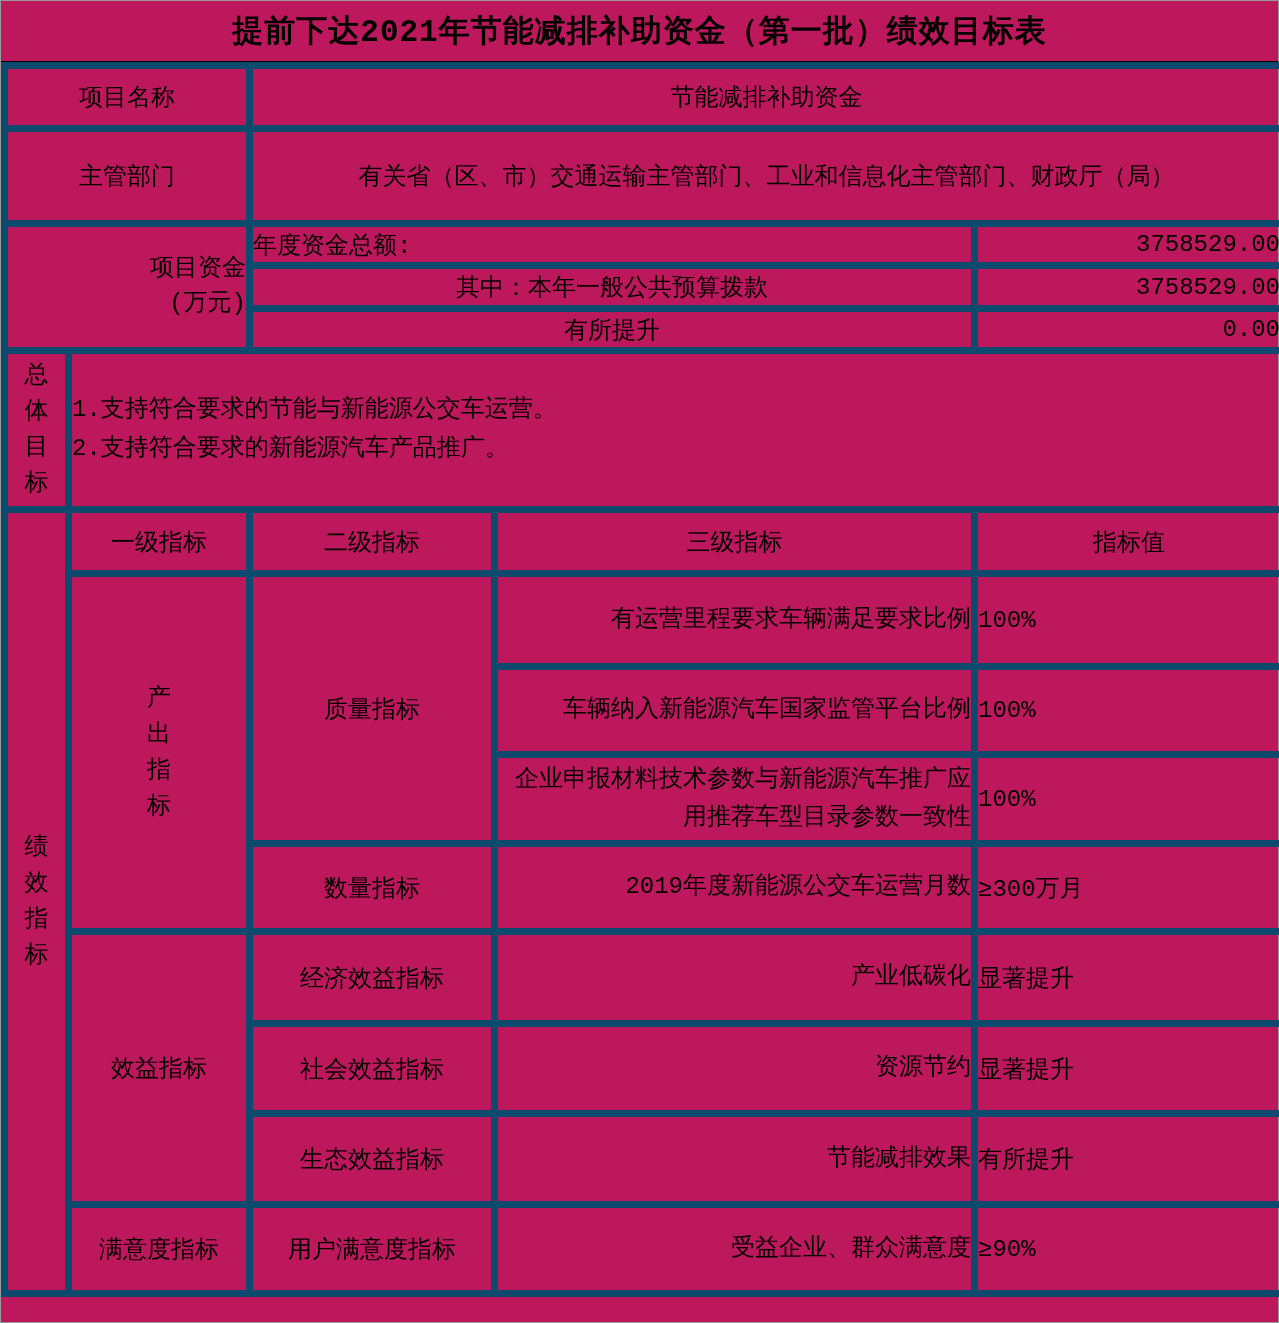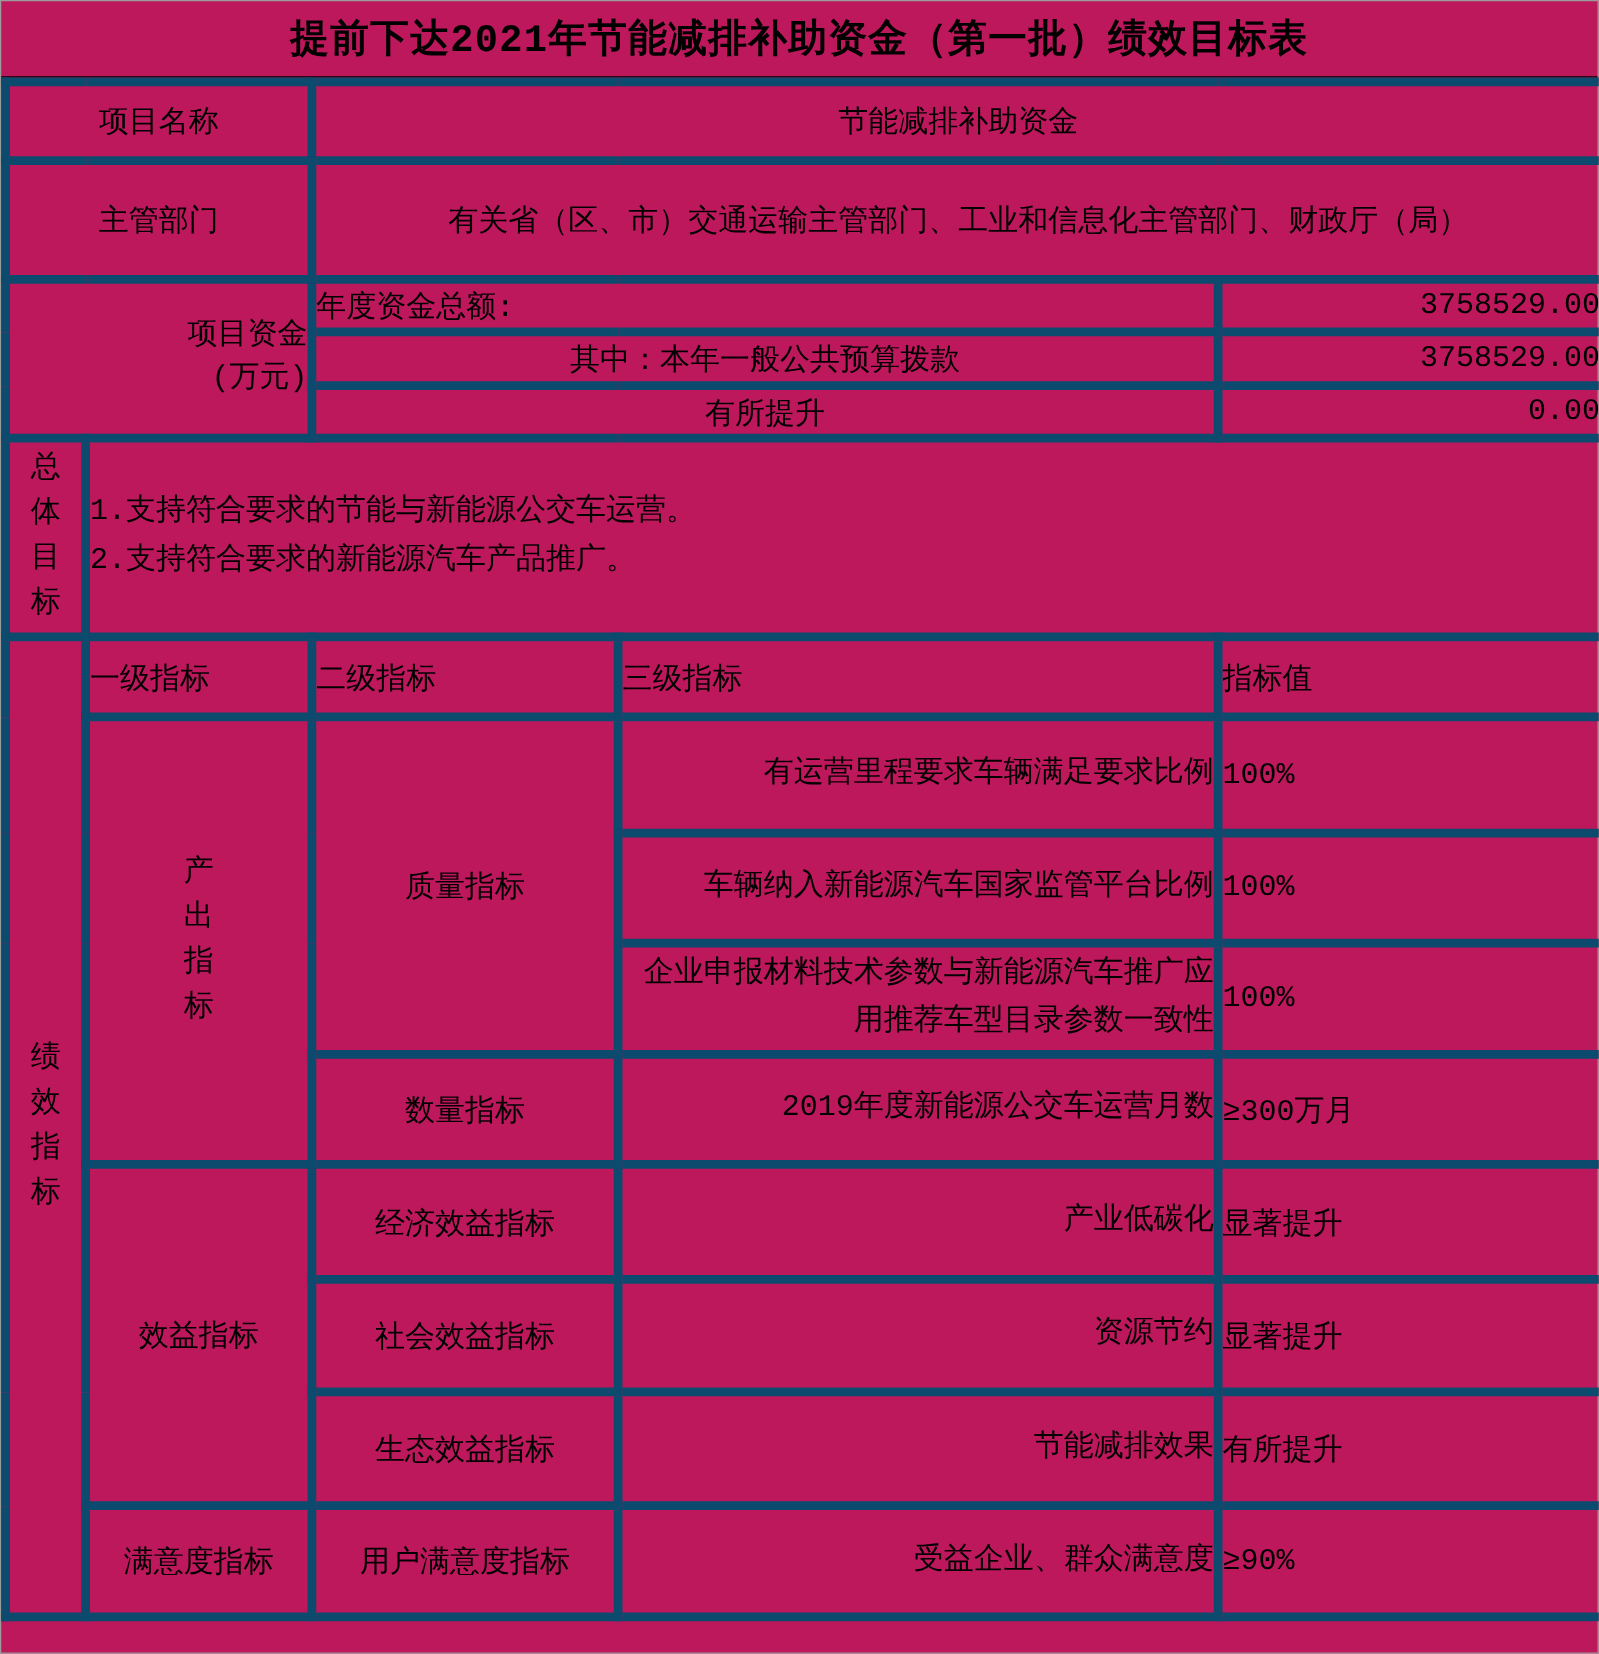--- a/index.html
+++ b/index.html
@@ -28,21 +28,21 @@
   .r-zgbm td { border-top-width:1px;margin-left:32px; }
   .fund-label div { text-align:right; line-height:1.45; }
   .lead { text-align:left; padding-left:14px; }
   .num { text-align:right; padding-right:7px; }
   .vcell { vertical-align:middle; }
   .vtext {
     width:1.05em; margin:4px auto; text-align:center;
     word-break:break-all; line-height:1.5; font-size:24px;
   }
   .goal-content { text-align:left; padding-left:8px; line-height:1.62; }
-  .th { text-align:left; }
+  .th { text-align:center; }
   .l3 { text-align:right; padding:6px 12px 6px 8px; line-height:1.6; }
   .val { text-align:left; padding-left:8px; }
 </style>
 </head>
 <body>
 
 <div class="page">
 
   <div class="title">提前下达2021年节能减排补助资金（第一批）绩效目标表</div>
 

